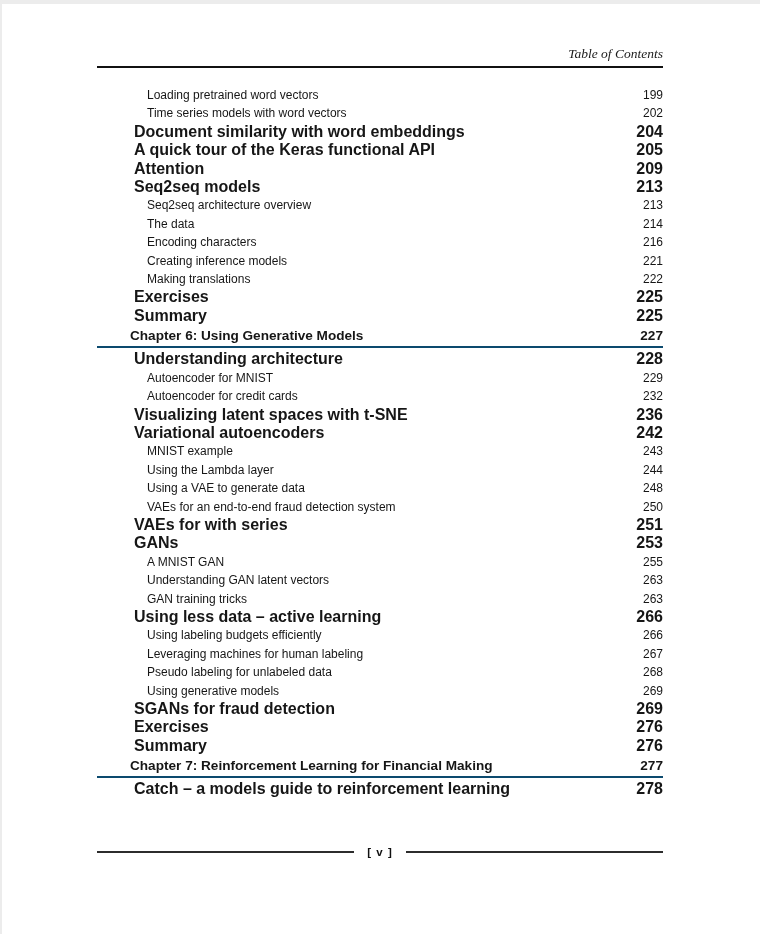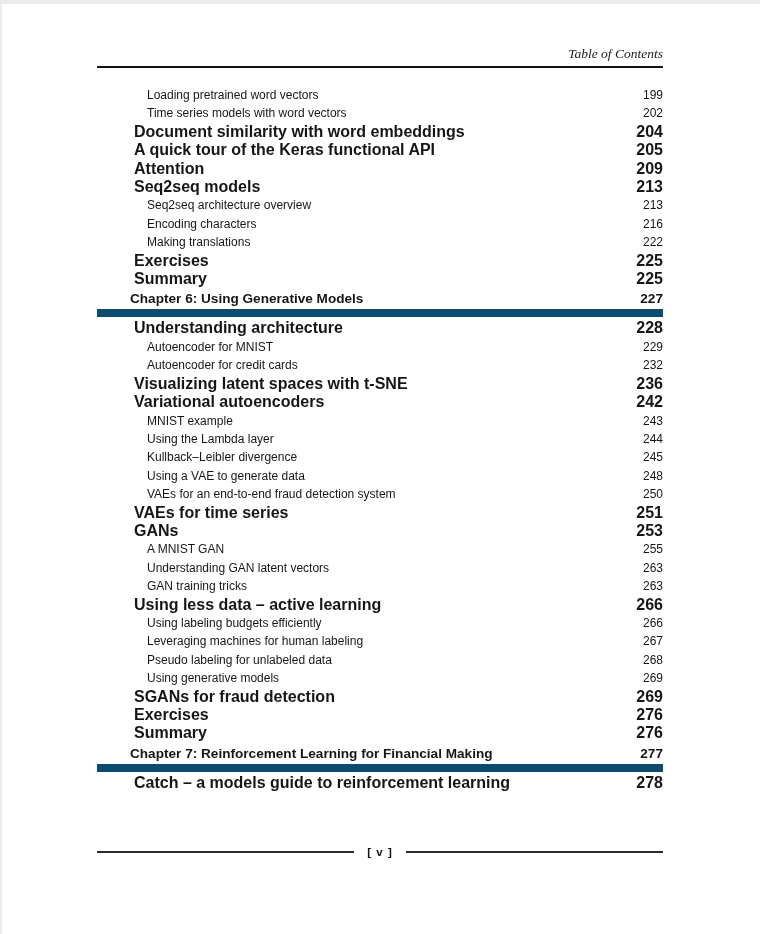--- a/index.html
+++ b/index.html
@@ -50,21 +50,21 @@
   }
   .toc-row .entry-label { flex: 1 1 auto; overflow: hidden; margin-left: 33px; }
   .toc-row .entry-page  { flex: 0 0 auto; text-align: center; }
   .toc-row.l1 { font-weight: 700; font-size: 16px; }
   .toc-row.l1 .entry-label { padding-left: 4px; }
   .toc-row.l2 .entry-label { padding-left: 17px; }
   .toc-row.chapter {
     font-weight: 700;
     font-size: 13.6px;
     line-height: 19px;
-    border-bottom: 8px solid #0c4a6e;
+    border-bottom: 2px solid #0c4a6e;
     padding: 1px 0 1px 0;
     margin-bottom: 2px;
   }
   .page-footer {
     position: absolute;
     left: 97px;
     top: 846px;
     width: 566px;
     display: flex;
     align-items: center;
@@ -116,22 +116,30 @@
       </div>
       <div class="toc-row l1">
         <span class="entry-label">Seq2seq models</span>
         <span class="entry-page">213</span>
       </div>
       <div class="toc-row l2">
         <span class="entry-label">Seq2seq architecture overview</span>
         <span class="entry-page">213</span>
       </div>
       <div class="toc-row l2">
+        <span class="entry-label">The data</span>
+        <span class="entry-page">214</span>
+      </div>
+      <div class="toc-row l2">
         <span class="entry-label">Encoding characters</span>
         <span class="entry-page">216</span>
+      </div>
+      <div class="toc-row l2">
+        <span class="entry-label">Creating inference models</span>
+        <span class="entry-page">221</span>
       </div>
       <div class="toc-row l2">
         <span class="entry-label">Making translations</span>
         <span class="entry-page">222</span>
       </div>
       <div class="toc-row l1">
         <span class="entry-label">Exercises</span>
         <span class="entry-page">225</span>
       </div>
       <div class="toc-row l1">
@@ -164,33 +172,29 @@
       </div>
       <div class="toc-row l2">
         <span class="entry-label">MNIST example</span>
         <span class="entry-page">243</span>
       </div>
       <div class="toc-row l2">
         <span class="entry-label">Using the Lambda layer</span>
         <span class="entry-page">244</span>
       </div>
       <div class="toc-row l2">
-        <span class="entry-label">Kullback–Leibler divergence</span>
-        <span class="entry-page">245</span>
-      </div>
-      <div class="toc-row l2">
         <span class="entry-label">Using a VAE to generate data</span>
         <span class="entry-page">248</span>
       </div>
       <div class="toc-row l2">
         <span class="entry-label">VAEs for an end-to-end fraud detection system</span>
         <span class="entry-page">250</span>
       </div>
       <div class="toc-row l1">
-        <span class="entry-label">VAEs for time series</span>
+        <span class="entry-label">VAEs for with series</span>
         <span class="entry-page">251</span>
       </div>
       <div class="toc-row l1">
         <span class="entry-label">GANs</span>
         <span class="entry-page">253</span>
       </div>
       <div class="toc-row l2">
         <span class="entry-label">A MNIST GAN</span>
         <span class="entry-page">255</span>
       </div>

